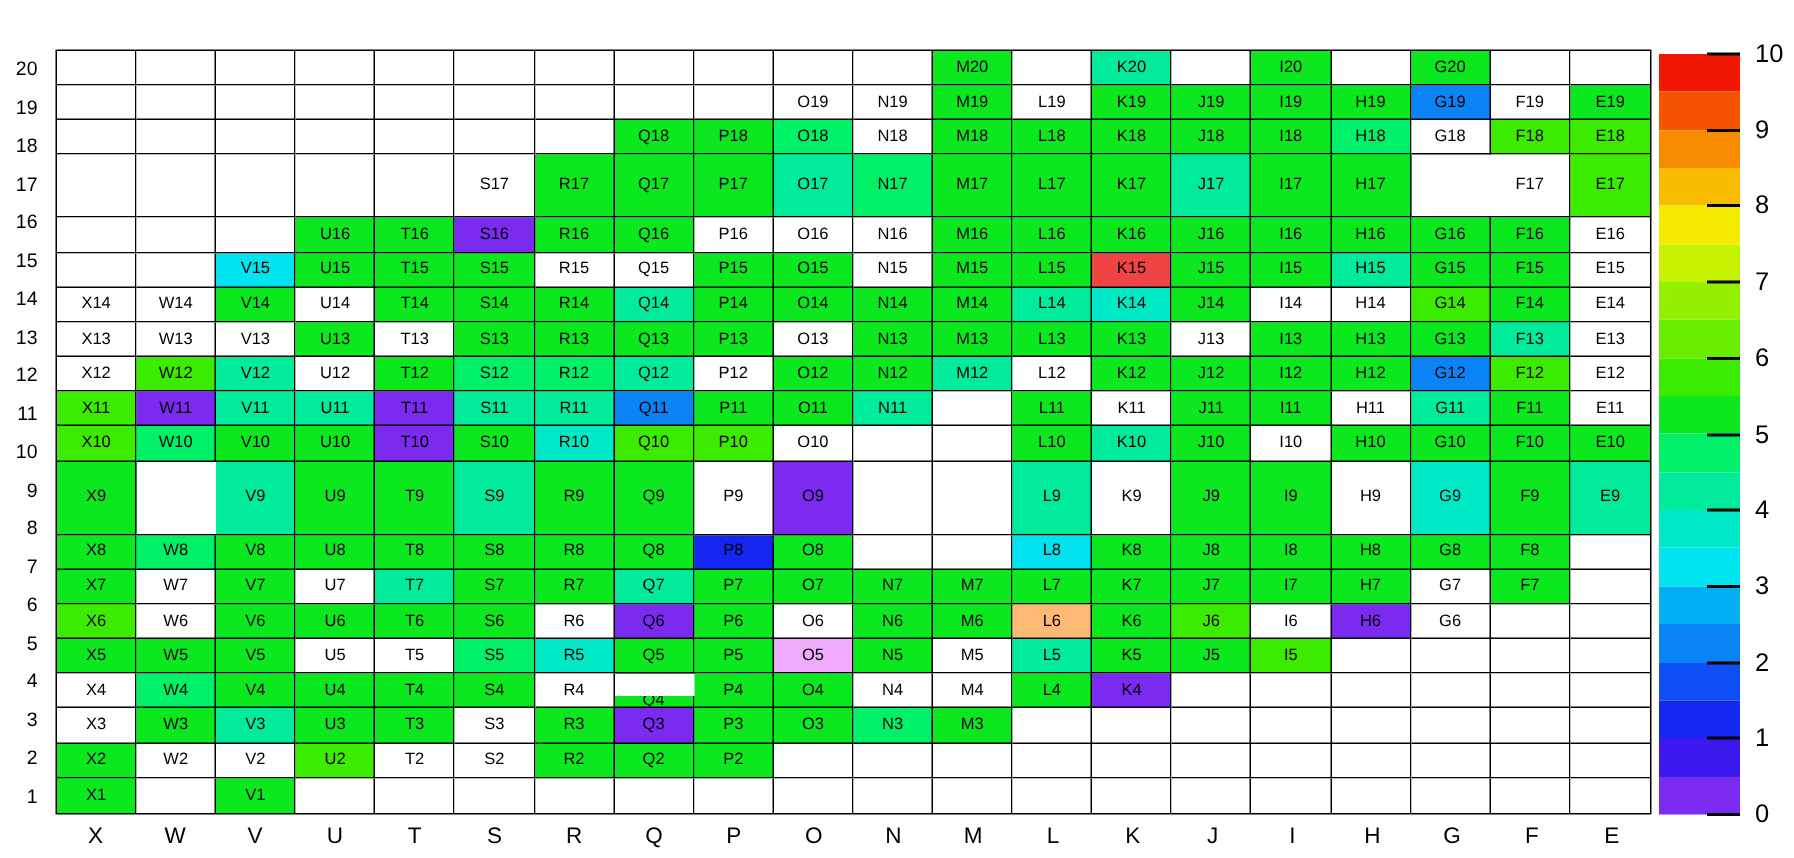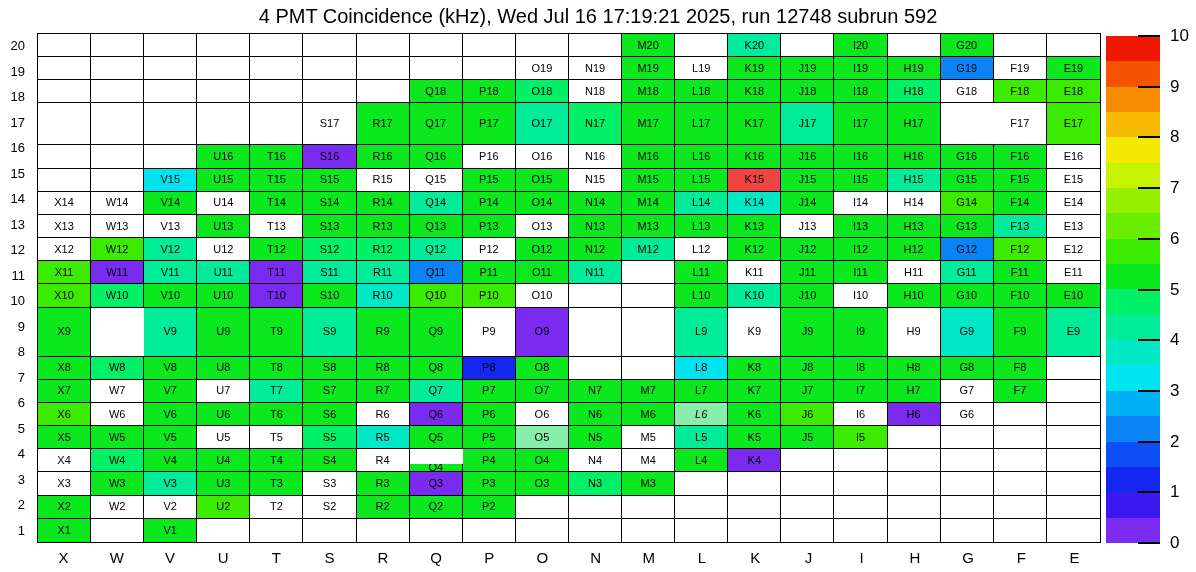--- a/index.html
+++ b/index.html
@@ -28,21 +28,20 @@
   .band{flex:1;}
   #cbaxis{position:absolute;left:1106px;top:36px;width:90px;height:507px;
         pointer-events:none;}
   .cbtick{position:absolute;left:32px;width:22px;height:2px;background:#000;}
   .cblab{position:absolute;left:64px;transform:translateY(-50%);font-size:17px;}
 </style>
 </head>
 <body>
 
 <div class="canvas">
-  <div class="title">4 PMT Coincidence (kHz), Wed Jul 16 17:19:21 2025, run 12748 subrun 592</div>
   <div id="row-labels">
       <div class="rlab">20</div>
       <div class="rlab">19</div>
       <div class="rlab">18</div>
       <div class="rlab">17</div>
       <div class="rlab">16</div>
       <div class="rlab">15</div>
       <div class="rlab">14</div>
       <div class="rlab">13</div>
       <div class="rlab">12</div>
@@ -344,38 +343,38 @@
       <div class="cell" style="background: rgb(11, 232, 30);">V6</div>
       <div class="cell" style="background: rgb(11, 232, 30);">U6</div>
       <div class="cell" style="background: rgb(11, 232, 30);">T6</div>
       <div class="cell" style="background: rgb(11, 232, 30);">S6</div>
       <div class="cell">R6</div>
       <div class="cell" style="background: rgb(123, 43, 240);">Q6</div>
       <div class="cell" style="background: rgb(11, 232, 30);">P6</div>
       <div class="cell">O6</div>
       <div class="cell" style="background: rgb(11, 232, 30);">N6</div>
       <div class="cell" style="background: rgb(11, 232, 30);">M6</div>
-      <div class="cell" style="background: #86efac; font-style: italic;">L6</div>
+      <div class="cell" style="background: #fdba74;">L6</div>
       <div class="cell" style="background: rgb(11, 232, 30);">K6</div>
       <div class="cell" style="background: rgb(59, 235, 0);">J6</div>
       <div class="cell">I6</div>
       <div class="cell" style="background: rgb(123, 43, 240);">H6</div>
       <div class="cell">G6</div>
       <div class="cell"></div>
       <div class="cell"></div>
       <div class="cell" style="background: rgb(11, 232, 30);">X5</div>
       <div class="cell" style="background: rgb(11, 232, 30);">W5</div>
       <div class="cell" style="background: rgb(11, 232, 30);">V5</div>
       <div class="cell">U5</div>
       <div class="cell">T5</div>
       <div class="cell" style="background: rgb(0, 240, 104);">S5</div>
       <div class="cell" style="background: rgb(0, 233, 198);">R5</div>
       <div class="cell" style="background: rgb(11, 232, 30);">Q5</div>
       <div class="cell" style="background: rgb(11, 232, 30);">P5</div>
-      <div class="cell" style="background: #86efac;">O5</div>
+      <div class="cell" style="background: #f0abfc;">O5</div>
       <div class="cell" style="background: rgb(11, 232, 30);">N5</div>
       <div class="cell">M5</div>
       <div class="cell" style="background: rgb(0, 236, 154);">L5</div>
       <div class="cell" style="background: rgb(11, 232, 30);">K5</div>
       <div class="cell" style="background: rgb(11, 232, 30);">J5</div>
       <div class="cell" style="background: rgb(59, 235, 0);">I5</div>
       <div class="cell"></div>
       <div class="cell"></div>
       <div class="cell"></div>
       <div class="cell"></div>

